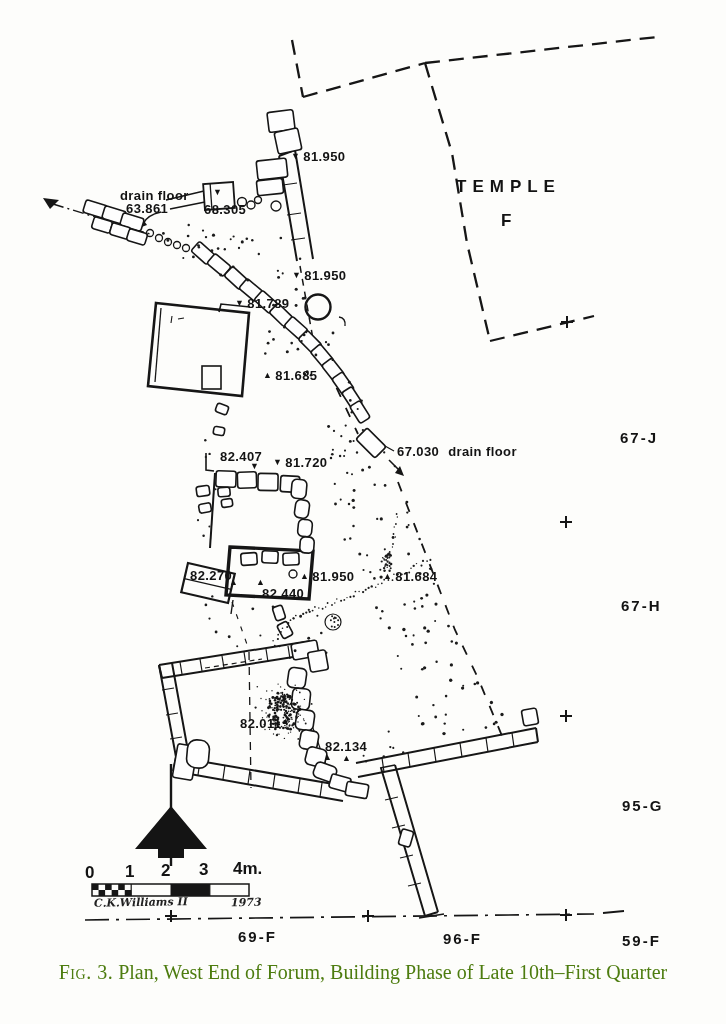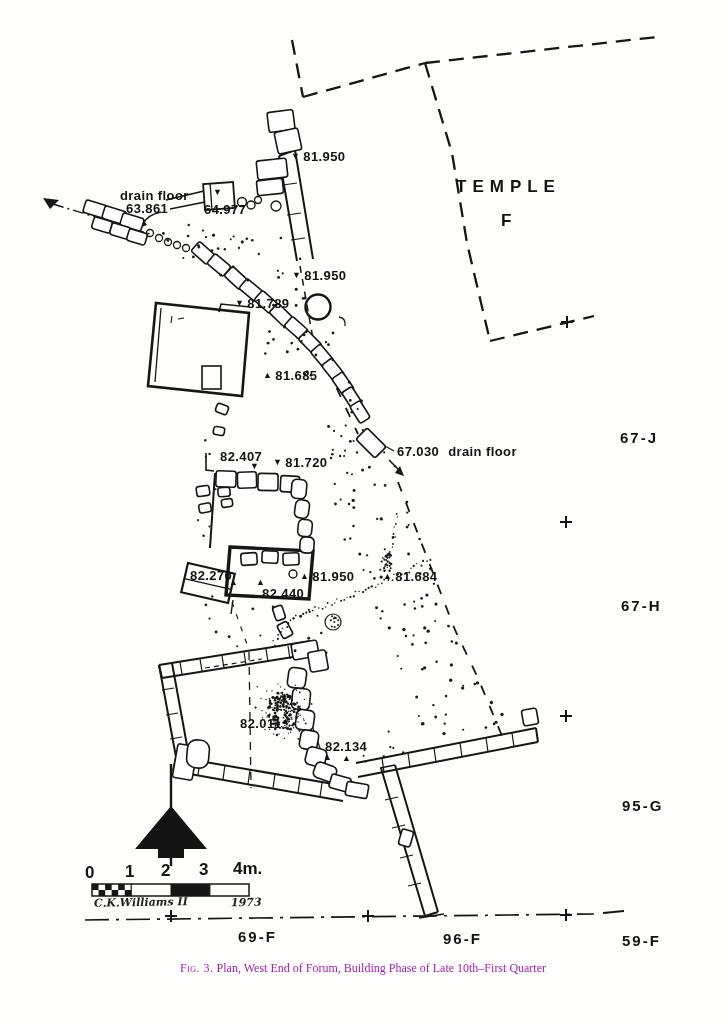--- a/index.html
+++ b/index.html
@@ -12,21 +12,21 @@
   .num{font-size:13px;letter-spacing:0.4px;}
   .row{display:flex;align-items:center;gap:3px;}
   .marker{font-size:9px;line-height:1;}
   .marker-abs{position:absolute;font-size:9px;font-weight:bold;color:#131313;line-height:1;}
   .temple{font-size:17px;letter-spacing:6px;}
   .grid{font-size:15px;letter-spacing:2px;}
   .scalenum{font-size:17px;letter-spacing:0;}
   .sig{position:absolute;font-family:"DejaVu Serif",serif;font-style:italic;font-weight:bold;
        font-size:11px;color:#222;transform:rotate(-1deg);}
   .caption{position:absolute;left:0;width:726px;text-align:center;
-           font-family:"Liberation Serif",serif;font-size:12px;color:#a21caf;}
+           font-family:"Liberation Serif",serif;font-size:20px;color:#4d7c0f;}
   .figcaps{font-variant:small-caps;letter-spacing:0.5px;}
 </style>
 </head>
 <body>
 
 <div id="page">
 
 <svg id="plan-svg" width="726" height="1024" viewBox="0 0 726 1024">
 
   <g>
@@ -726,21 +726,21 @@
 </svg>
 
 <div class="lbl row num" style="left:291px;top:150px">
   <span class="marker">▼</span>
   <span>81.950</span>
 </div>
 
 <div class="lbl num" style="left:120px;top:189px">drain floor</div>
 <div class="lbl num" style="left:126px;top:202px">63.861</div>
 
-<div class="lbl num" style="left:204px;top:203px">64.977</div>
+<div class="lbl num" style="left:204px;top:203px">68.305</div>
 <span class="marker-abs" style="left:213px;top:188px">▼</span>
 
 <div class="lbl row num" style="left:292px;top:269px">
   <span class="marker">▼</span>
   <span>81.950</span>
 </div>
 
 <div class="lbl row num" style="left:235px;top:297px">
   <span class="marker">▼</span>
   <span>81.789</span>

